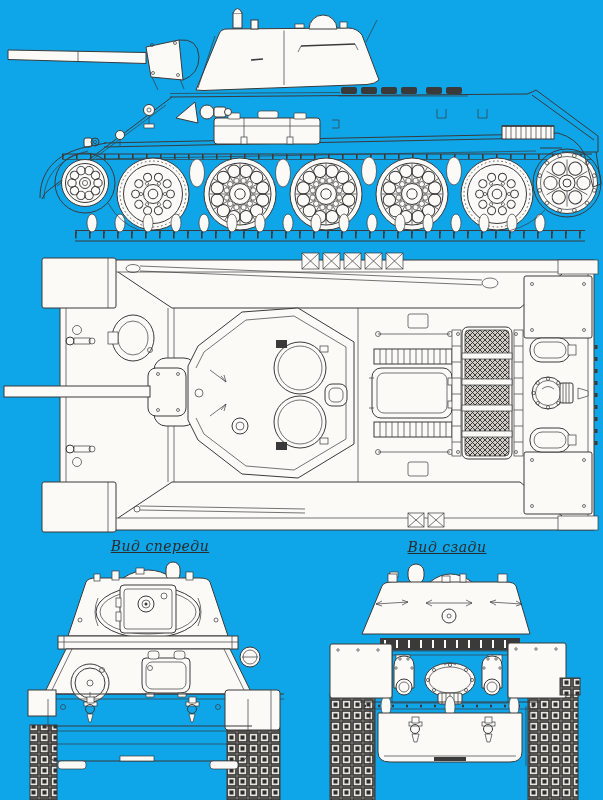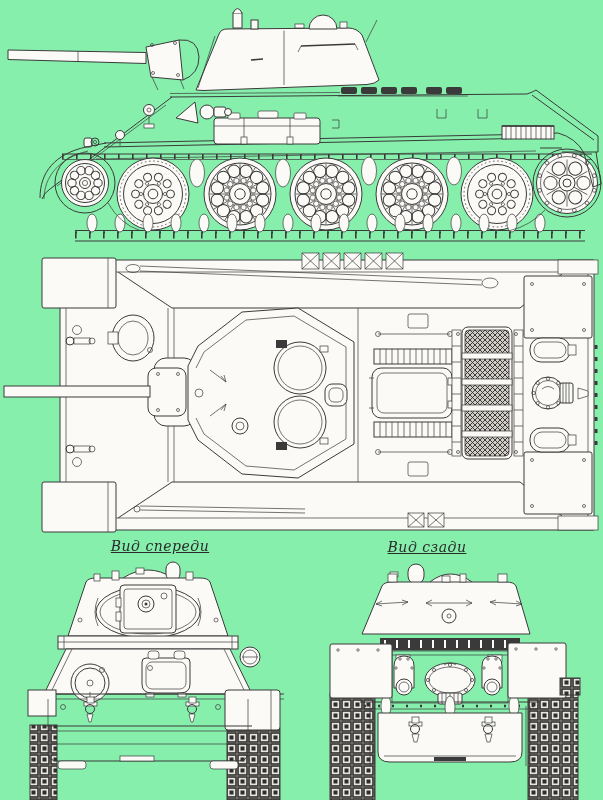--- a/index.html
+++ b/index.html
@@ -1,16 +1,16 @@
 <!DOCTYPE html>
 <html><head>
 <meta charset="utf-8">
 <style>
   html,body{margin:0;padding:0;}
-  .page{position:relative;width:603px;height:800px;background:#86efac;overflow:hidden;
+  .page{position:relative;width:603px;height:800px;background:#0ea5e9;overflow:hidden;
         font-family:"DejaVu Serif", serif;}
   svg{position:absolute;overflow:visible;display:block;}
   .ln{stroke:#3a3a3a;fill:none;stroke-width:1;}
   .sh{stroke:#3a3a3a;fill:#fbfaf7;stroke-width:1;}
   .dk{fill:#3a3a3a;stroke:none;}
   .thin{stroke-width:.7;}
   .th2{stroke-width:1.6;}
   .tick{stroke:#3a3a3a;fill:none;stroke-width:5;stroke-dasharray:1.6 12.4;}
   .pins{stroke:#3a3a3a;fill:none;stroke-width:2.6;stroke-dasharray:2 12;}
   .stip{stroke:#3a3a3a;fill:none;stroke-width:.8;stroke-dasharray:1.6 2.6;}
@@ -627,15 +627,15 @@
         <circle cx="48" cy="94" r="1.2" class="ln thin"></circle>
     <rect x="178" y="87" width="58" height="55" rx="2" class="sh"></rect>
     <circle cx="186" cy="93" r="1.2" class="ln thin"></circle>
         <circle cx="206" cy="93" r="1.2" class="ln thin"></circle>
         <circle cx="226" cy="93" r="1.2" class="ln thin"></circle>
     <rect x="230" y="122" width="20" height="17" fill="url(#waffle)" stroke="#3a3a3a" stroke-width="1"></rect>
   </g>
 </svg>
 
 <div class="caption" style="left:98px;top:538px;width:124px">Вид спереди</div>
-<div class="caption" style="left:372px;top:539px;width:110px">Вид сзади</div>
+<div class="caption" style="left:392px;top:539px;width:110px">Вид сзади</div>
 
 </div>
 
 </body></html>

